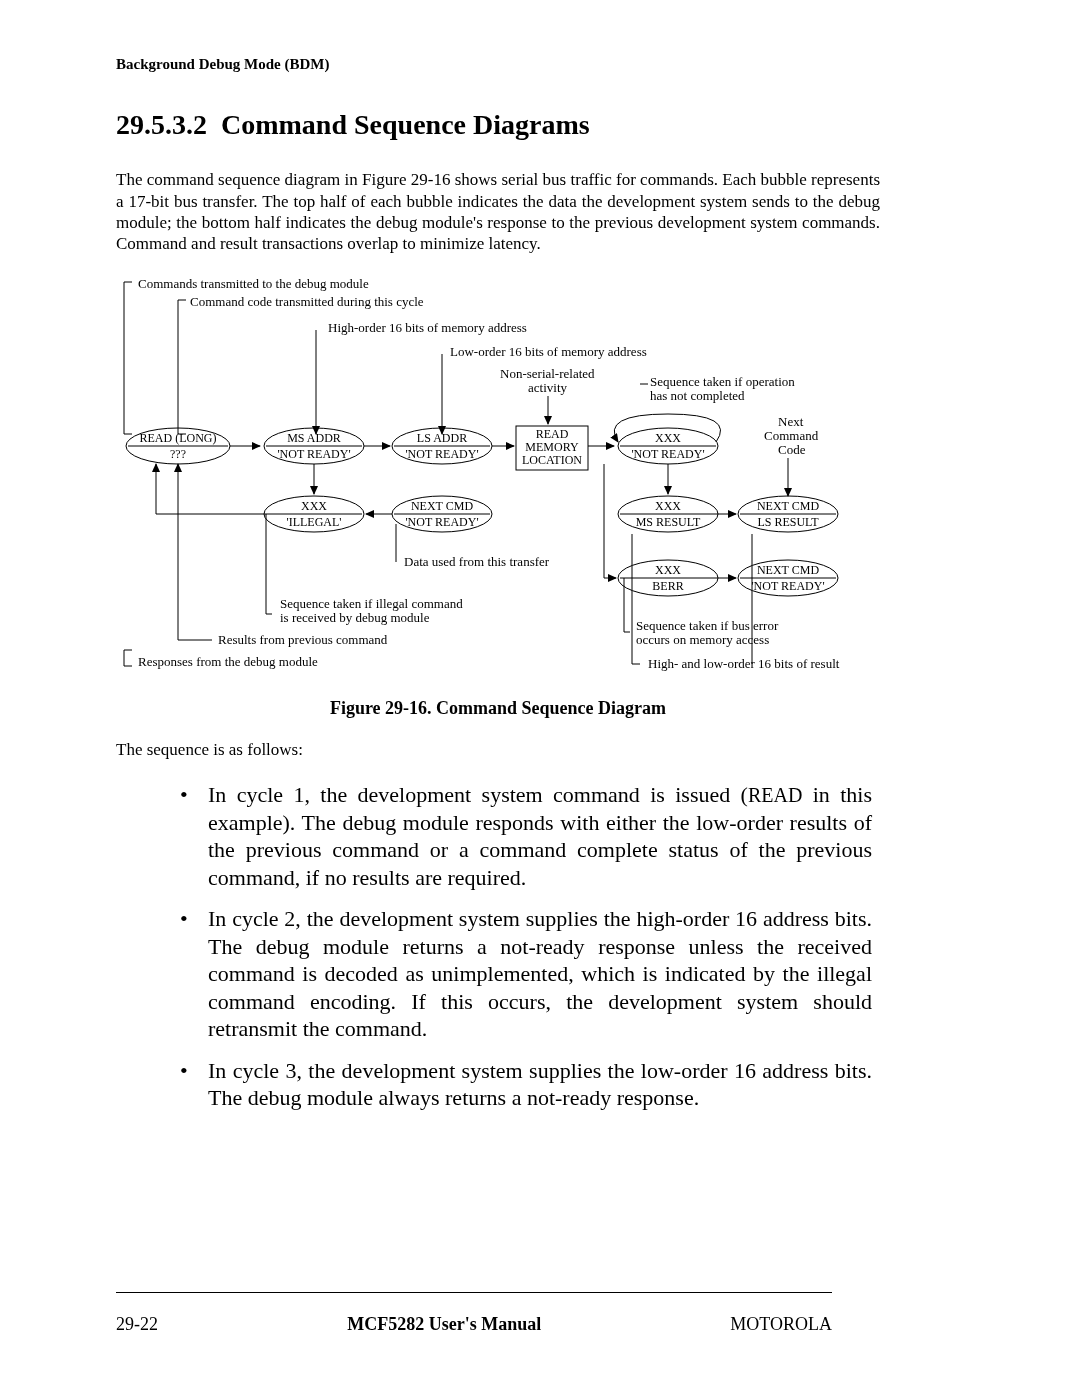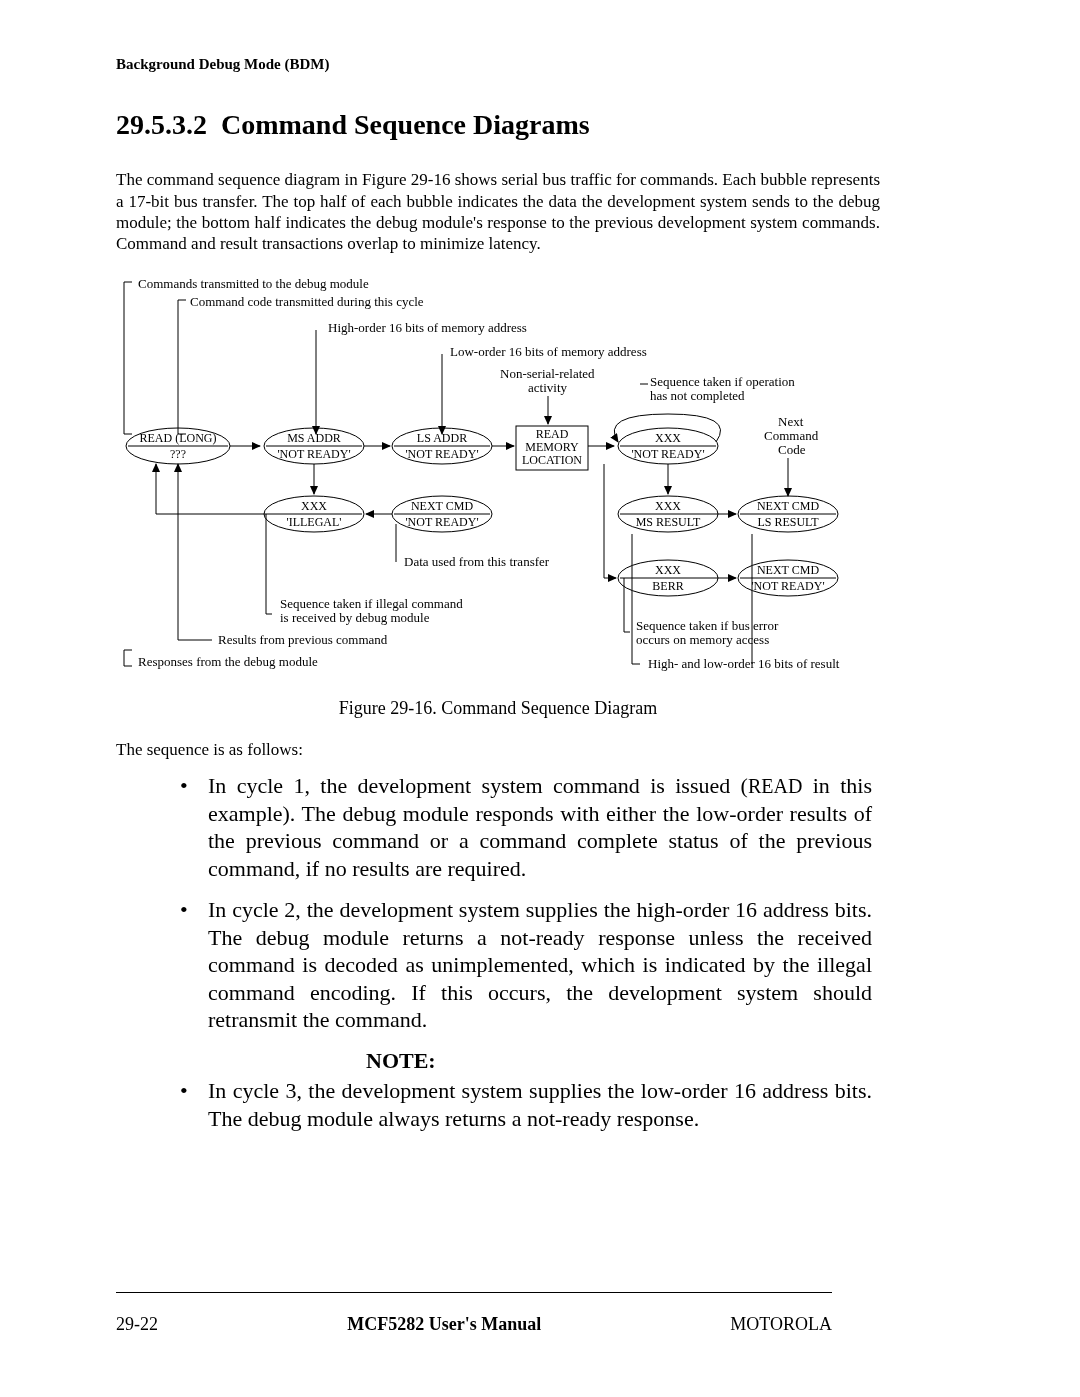--- a/index.html
+++ b/index.html
@@ -33,21 +33,21 @@
     line-height: 1.25;
     margin: 0 0 20px 0;
   }
   .fig-wrap { position: relative; height: 422px; }
   .fig-svg { position: absolute; left: 0; top: 0; width: 854px; height: 420px; }
   .fig-svg text { font-family: "Times New Roman", Times, serif; }
   .sm { font-size: 13px; }
   .bub { font-size: 12px; }
   .fig-cap {
     text-align: center;
-    font-weight: normal;
+    font-weight: bold;
     font-size: 18px;
     margin: 2px 0 20px 0;
   }
   .list { margin: 0 8px 14px 56px; padding: 0; list-style: none; }
   .list li { position: relative; padding-left: 36px; margin-bottom: 14px; text-align: justify; line-height: 1.25; font-size: 22px; }
   .list li::before { content: "•"; position: absolute; left: 8px; top: 0; }
   .note-head { margin: 0 0 4px 250px; font-weight: bold; font-size: 22px; }
   .note-body { margin: 0 0 14px 250px; width: 520px; text-align: justify; line-height: 1.25; font-size: 22px; }
   .footer-rule {
     position: absolute;
@@ -228,30 +228,29 @@
         <ellipse cx="672" cy="304" rx="50" ry="18" fill="none" stroke="#000"></ellipse>
         <line x1="624" y1="304" x2="720" y2="304" stroke="#000"></line>
         <text class="bub" x="672" y="300" text-anchor="middle">NEXT CMD</text>
         <text class="bub" x="672" y="316" text-anchor="middle">'NOT READY'</text>
       </g>
     </svg>
   </div>
 
   <div class="fig-cap">Figure 29-16. Command Sequence Diagram</div>
 
-  <p class="body-p" style="margin-bottom:12px">The sequence is as follows:</p>
+  <p class="body-p" style="margin-bottom:21px">The sequence is as follows:</p>
 
   <ul class="list">
     <li>
       <span>In cycle 1, the development system command is issued (</span><span style="font-size:20px">READ</span><span> in this example). The debug module responds with either the low-order results of the previous command or a command complete status of the previous command, if no results are required.</span>
     </li>
     <li>In cycle 2, the development system supplies the high-order 16 address bits. The debug module returns a not-ready response unless the received command is decoded as unimplemented, which is indicated by the illegal command encoding. If this occurs, the development system should retransmit the command.</li>
   </ul>
 
-  <div class="note-head">NOTE:</div>
 
   <ul class="list">
     <li>In cycle 3, the development system supplies the low-order 16 address bits. The debug module always returns a not-ready response.</li>
   </ul>
 
   <div class="footer-rule"></div>
   <div class="footer">
     <div>29-22</div>
     <div class="mid">MCF5282 User's Manual</div>
     <div>MOTOROLA</div>

